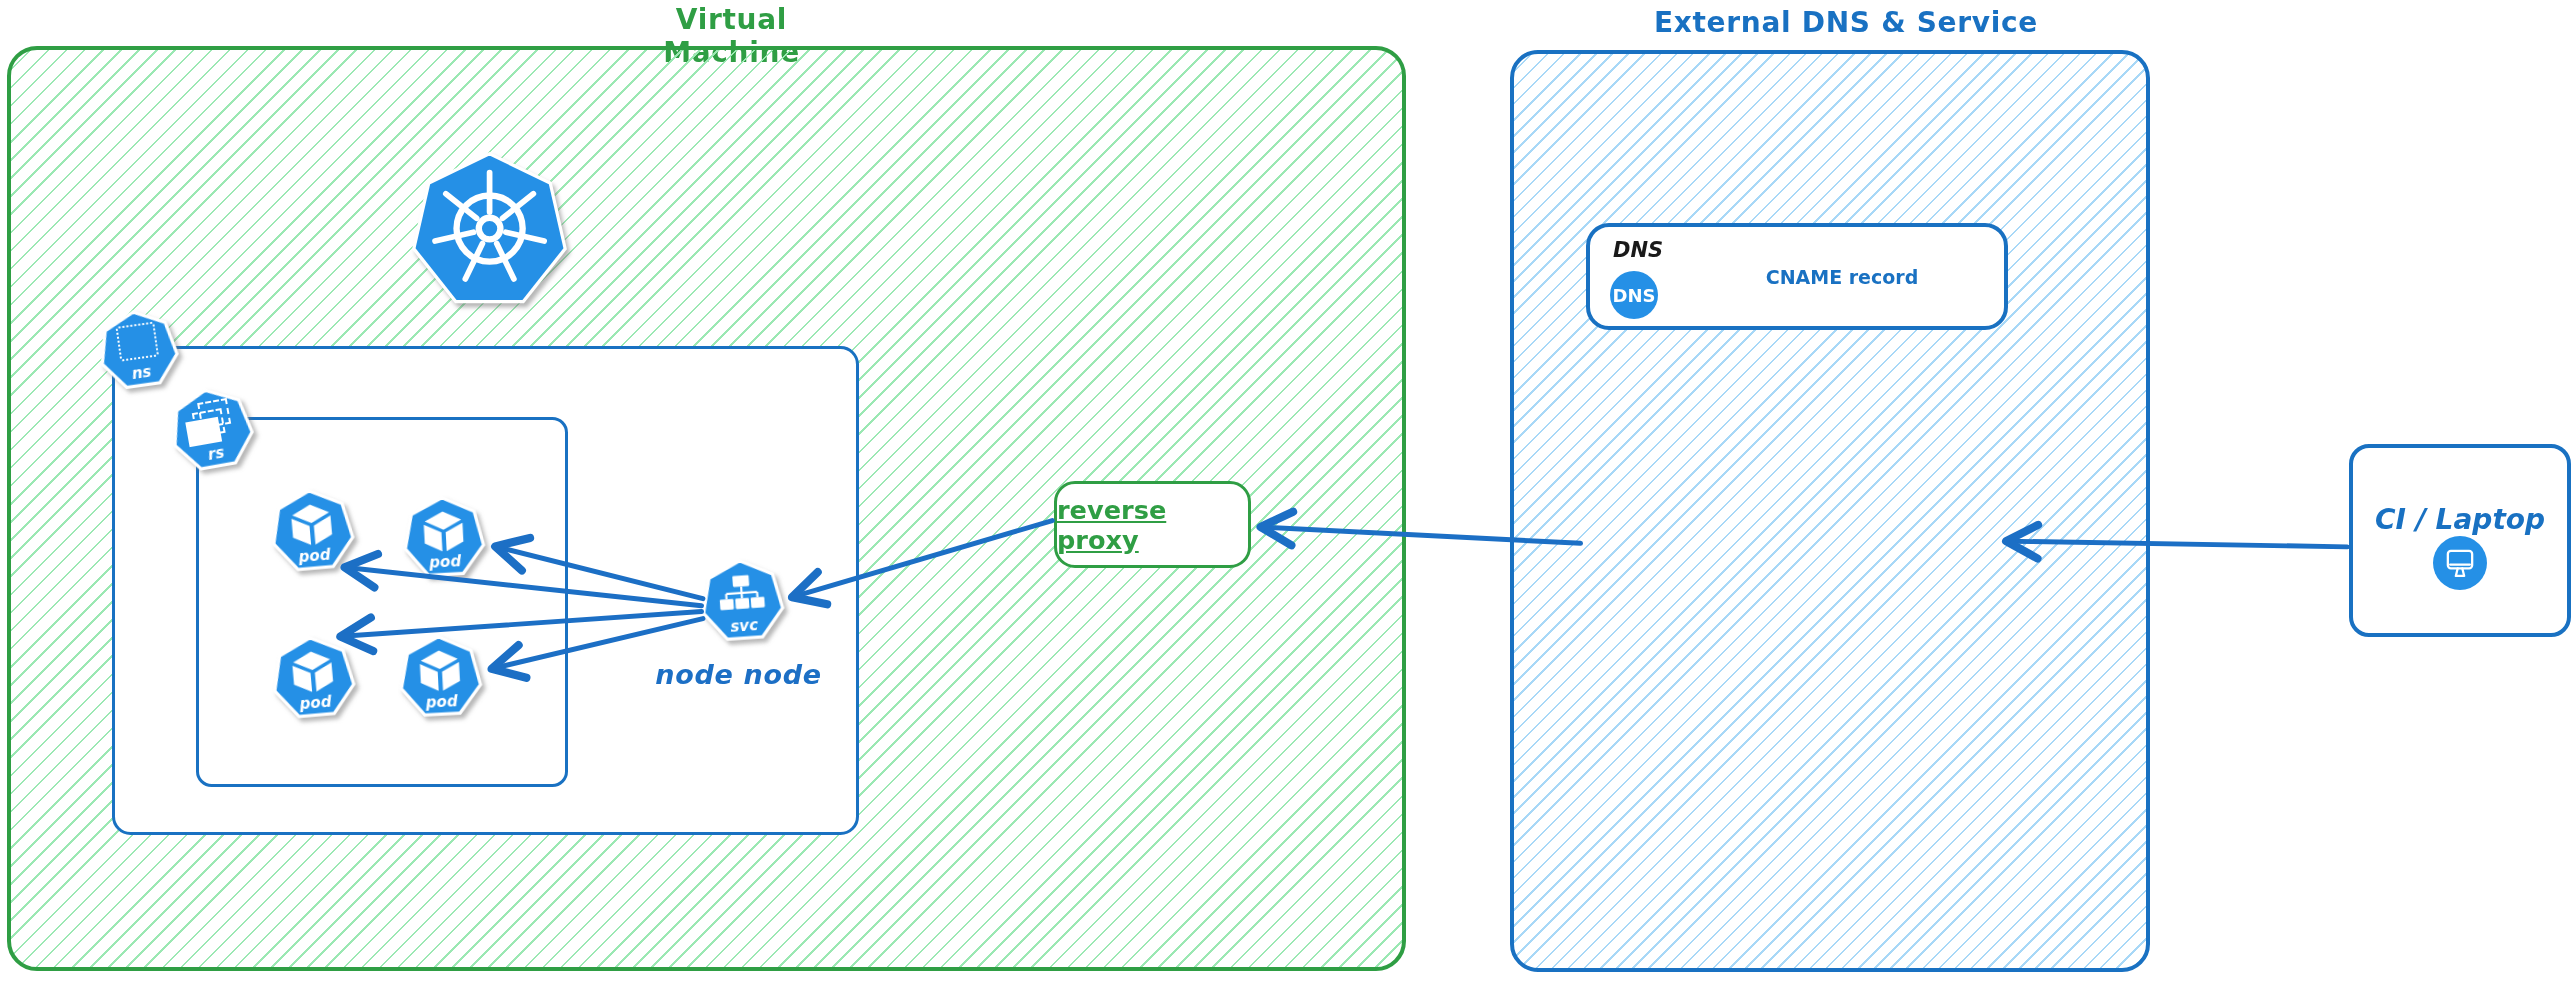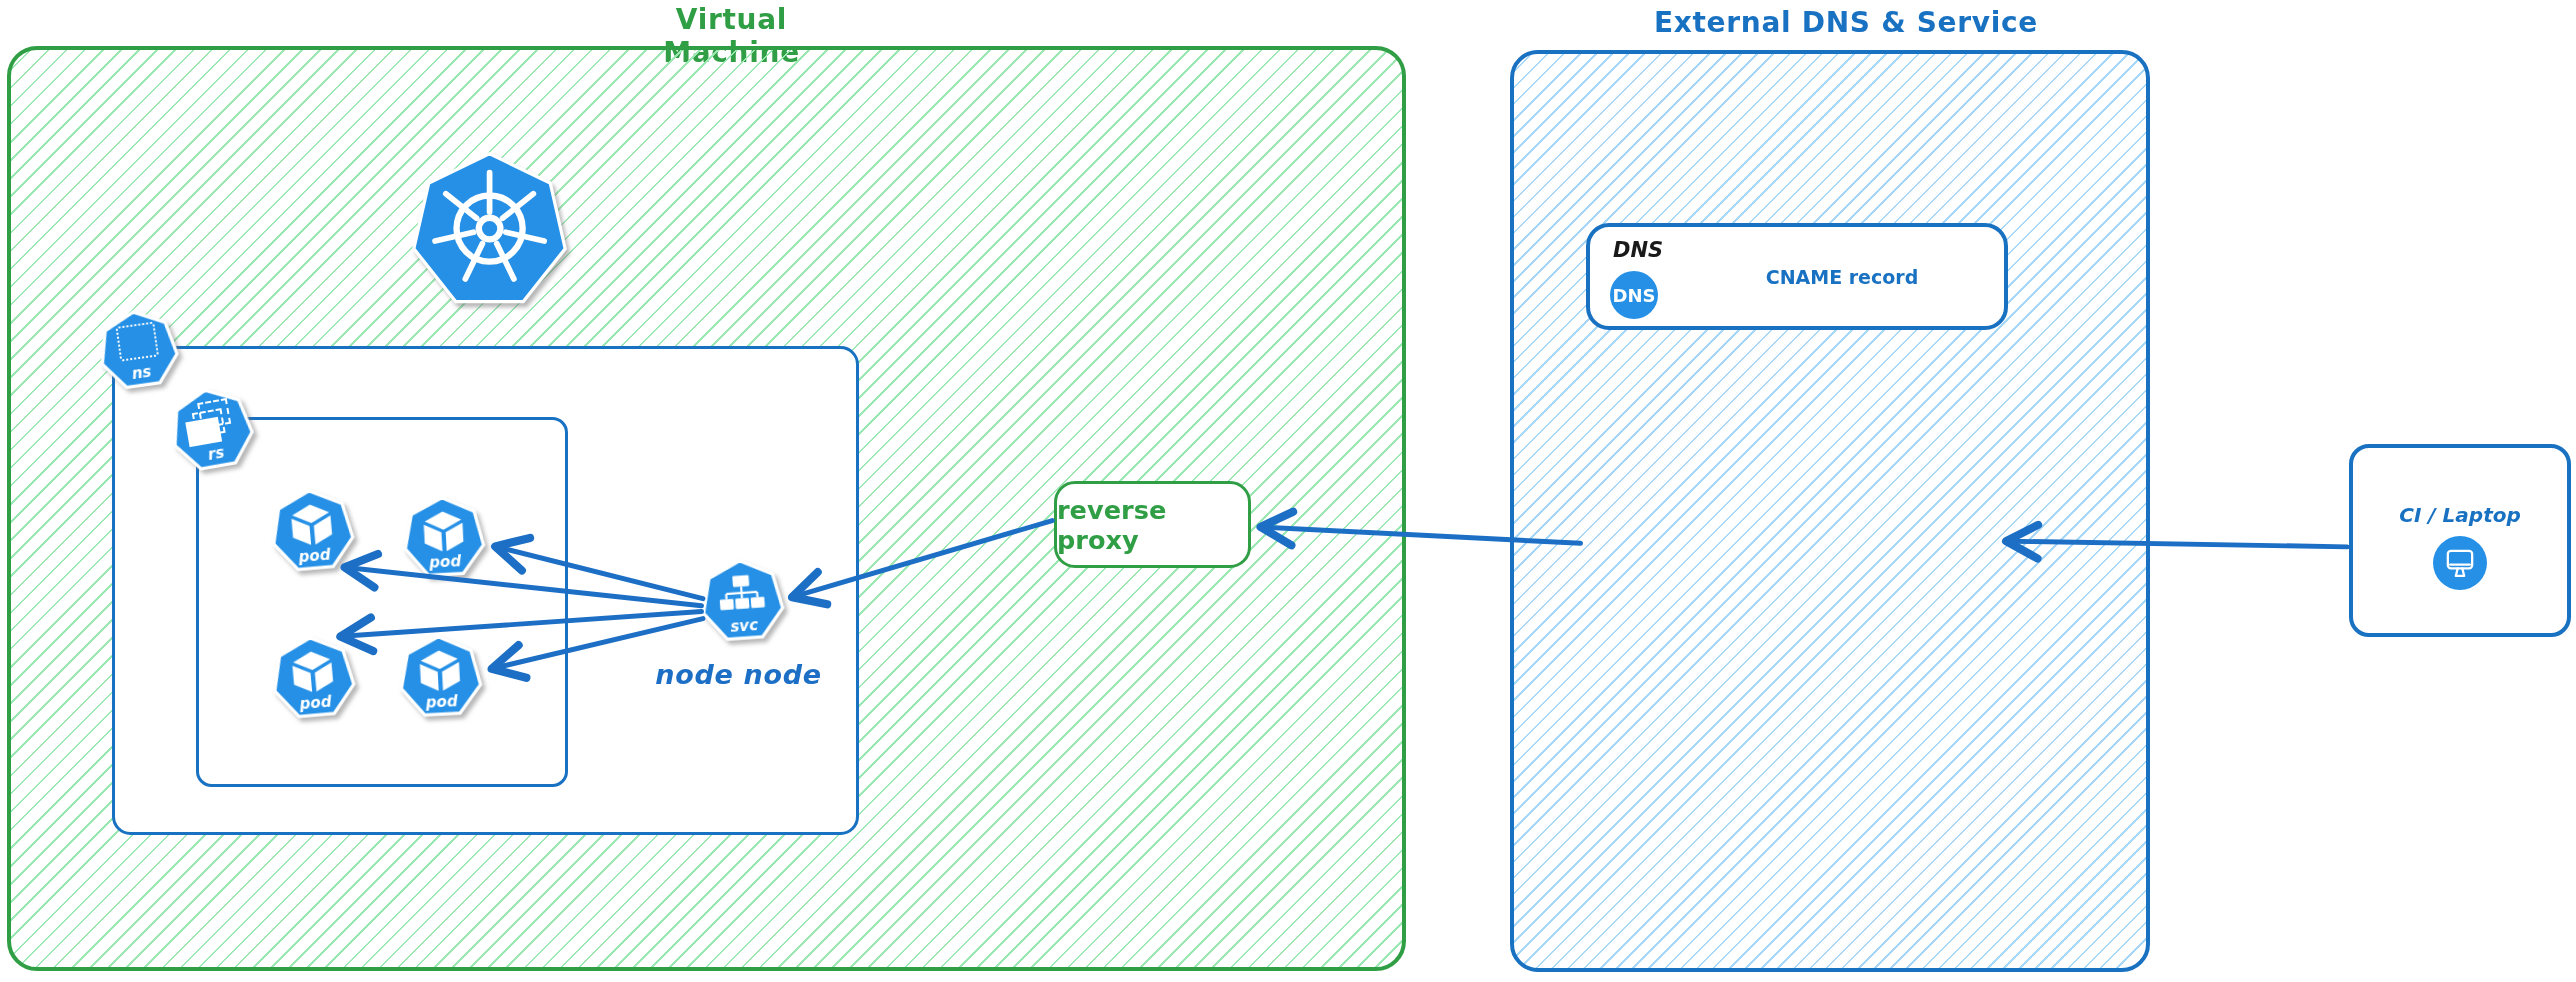--- a/index.html
+++ b/index.html
@@ -24,35 +24,35 @@
   .ext-box{position:absolute;left:1510px;top:50px;width:640px;height:922px;
     border:4.3px solid var(--blue);border-radius:28px;
     background:repeating-linear-gradient(135deg,var(--blue-hatch) 0 1.8px,transparent 1.8px 11.4px);}
 
   .white-card{position:absolute;background:#fff;}
   .ns-box{left:112px;top:346px;width:747px;height:489px;border:3.6px solid var(--blue);border-radius:18.5px;}
   .rs-box{left:196px;top:417px;width:372px;height:370px;border:3.6px solid var(--blue);border-radius:15.6px;}
 
   .rp-box{left:1054px;top:481px;width:197px;height:87px;border:3.6px solid var(--green);border-radius:21px;
     display:flex;align-items:center;justify-content:center;}
-  .rp-box .lbl{color:var(--green);font-size:25.6px;font-weight:bold;}
+  .rp-box .lbl{color:var(--green);font-size:25.6px;font-weight:bold;text-decoration:underline;}
 
   .dns-card{left:1586px;top:194px;width:422px;height:107px;border:4.3px solid var(--blue);border-radius:23px;margin-top:29px;}
   .dns-tag{position:absolute;left:23px;top:11.4px;font-size:21px;font-weight:bold;color:#1a1a1a;font-style:italic;}
   .dns-circle{position:absolute;left:20px;top:44px;width:48px;height:48px;border-radius:50%;background:var(--icon-blue);
     display:flex;align-items:center;justify-content:center;color:#fff;font-size:18px;font-weight:bold;}
   .cname-lbl{position:absolute;left:107px;top:0;right:17px;height:100%;display:flex;align-items:center;justify-content:center;
     color:var(--blue);font-size:19px;font-weight:bold;}
 
   .worker-box{left:1584px;top:486px;width:412px;height:98px;border:4.3px solid var(--blue);border-radius:23px;
     display:flex;align-items:center;justify-content:center;}
   .worker-box .lbl{color:var(--blue);font-size:25.6px;font-weight:bold;}
 
   .ci-box{left:2349px;top:444px;width:222px;height:193px;border:4.3px solid var(--blue);border-radius:20px;}
-  .ci-lbl{position:absolute;left:0;top:55px;width:100%;text-align:center;color:var(--blue);font-size:20px;font-weight:bold;font-style:italic;}
+  .ci-lbl{position:absolute;left:0;top:55px;width:100%;text-align:center;color:var(--blue);font-size:28px;font-weight:bold;font-style:italic;}
   .ci-circle{position:absolute;left:50%;top:88px;margin-left:-27px;width:54px;height:54px;border-radius:50%;background:var(--icon-blue);
     display:flex;align-items:center;justify-content:center;}
 
   
   .hept{position:absolute;filter:drop-shadow(3.6px 4.3px 2.1px rgba(110,110,110,.5));}
   .hep-shape{position:absolute;inset:0;background:#fff;
     clip-path:polygon(50% 0%,89.1% 18.8%,98.7% 61.1%,71.7% 95.1%,28.3% 95.1%,1.3% 61.1%,10.9% 18.8%);}
   .hep-fill{position:absolute;inset:3.6px;background:var(--icon-blue);
     clip-path:polygon(50% 0%,89.1% 18.8%,98.7% 61.1%,71.7% 95.1%,28.3% 95.1%,1.3% 61.1%,10.9% 18.8%);}
   .hep-tag{position:absolute;left:0;bottom:11%;width:100%;text-align:center;color:#fff;font-size:15px;font-weight:bold;font-style:italic;}

